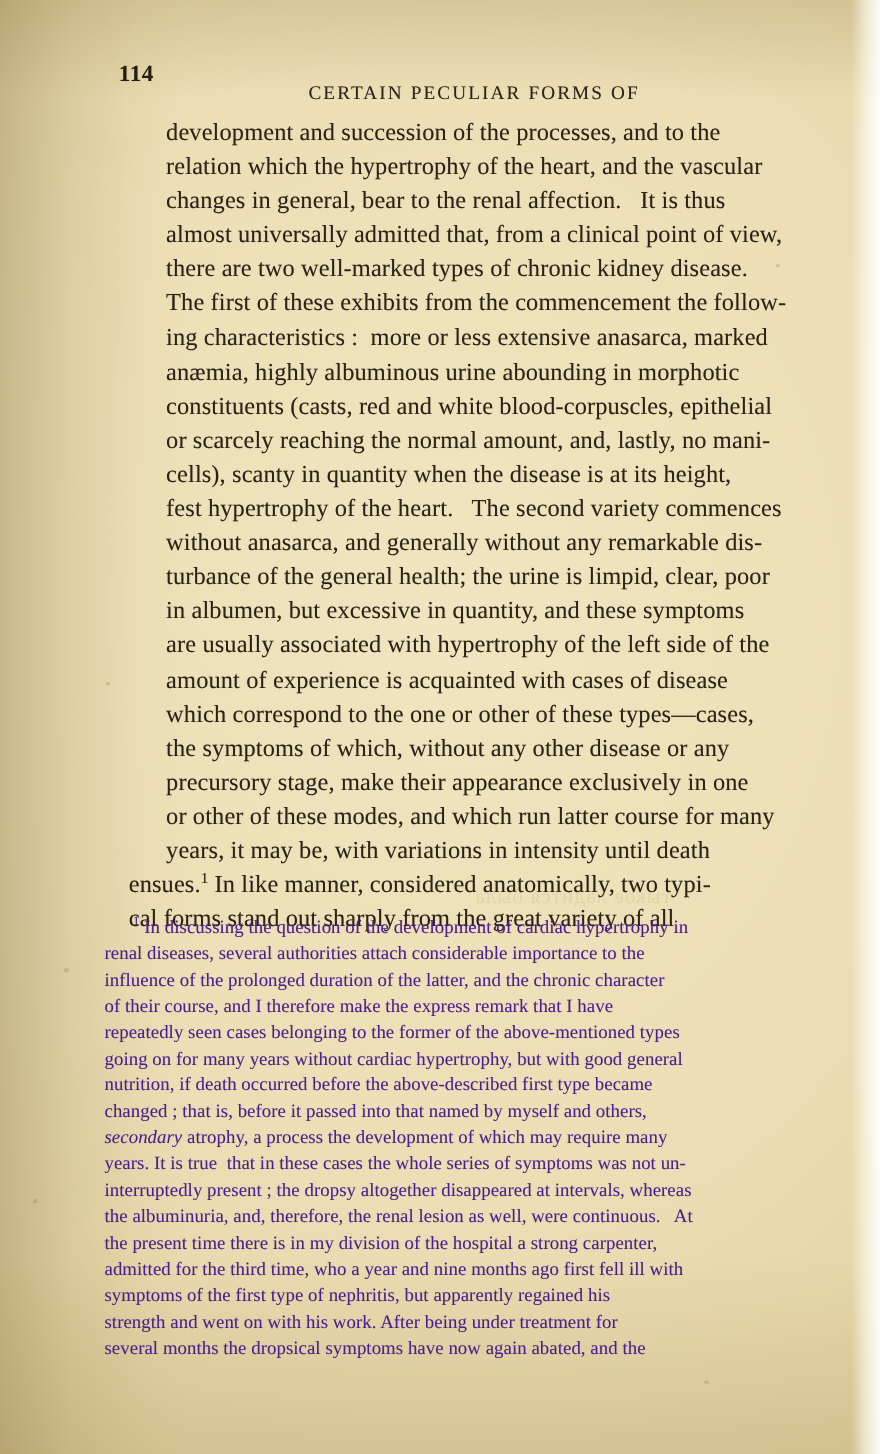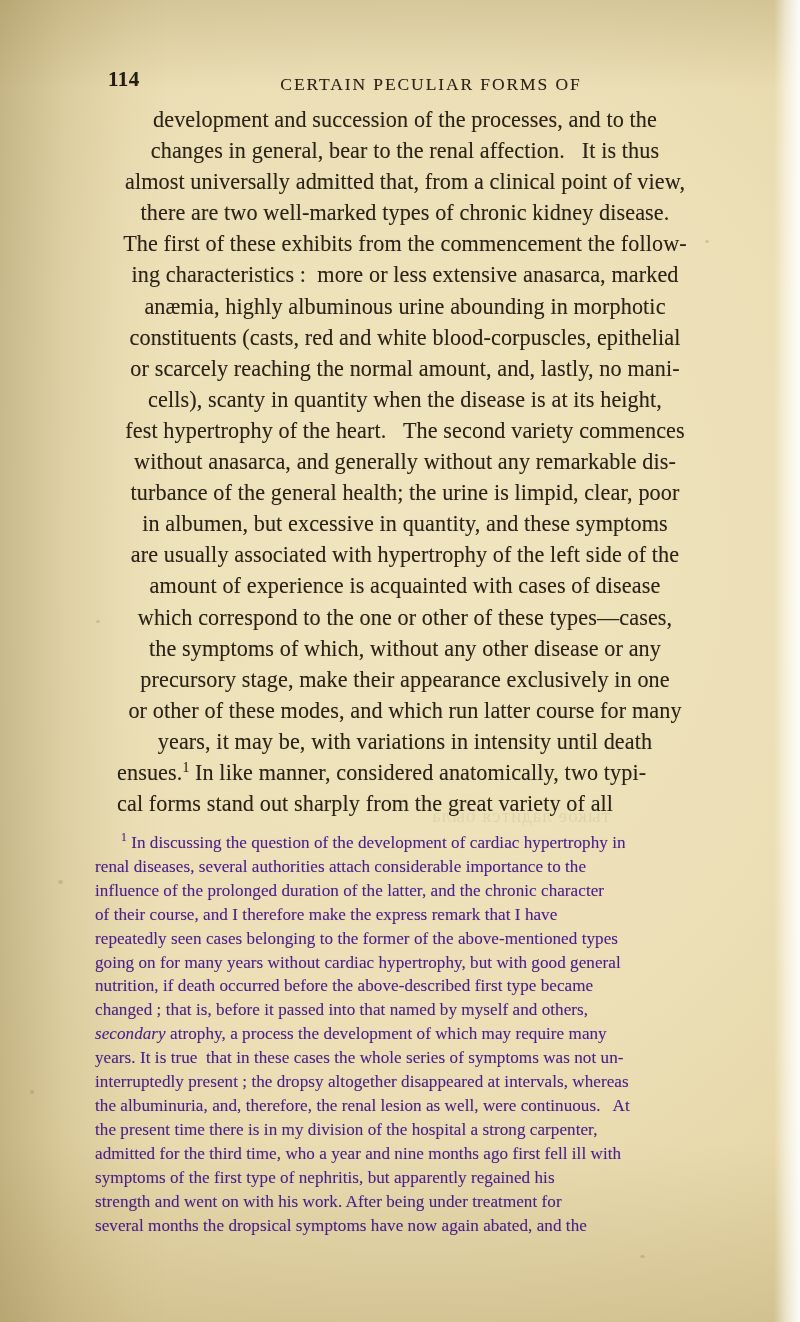--- a/index.html
+++ b/index.html
@@ -86,21 +86,21 @@
   .running-head {
     position: absolute;
     top: 55px;
     left: 108px;
     right: 90px;
     height: 26px;
   }
   .folio {
     position: absolute;
     left: 0;
-    top: 12px;
+    top: 0;
     font-size: 21px;
     font-weight: 700;
     letter-spacing: 0.5px;
     color: #241d14;
   }
   .head-title {
     position: absolute;
     left: 0;
     right: 0;
     top: 19px;
@@ -120,22 +120,23 @@
   }
   .body-line {
     font-size: 22.2px;
     line-height: 31.1px;
     white-space: nowrap;
     color: #2b2318;
     letter-spacing: 0.1px;
   }
   .body-line.justified {
     display: flex;
-    justify-content: center;
+    justify-content: flex-start;
     white-space: normal;
+    margin-left: 34px;
   }
   .body-line.justified > span {
     white-space: pre;
   }
   .sup {
     font-size: 0.62em;
     vertical-align: super;
     line-height: 0;
   }
 
@@ -208,20 +209,23 @@
       <div class="folio">114</div>
       <div class="head-title">CERTAIN PECULIAR FORMS OF</div>
     </div>
 
     <div class="body-block">
 
       <div class="body-line justified">
         <span>development and succession of the processes, and to the</span>
       </div>
       <div class="body-line justified">
+        <span>relation which the hypertrophy of the heart, and the vascular</span>
+      </div>
+      <div class="body-line justified">
         <span>changes in general, bear to the renal affection.   It is thus</span>
       </div>
       <div class="body-line justified">
         <span>almost universally admitted that, from a clinical point of view,</span>
       </div>
       <div class="body-line justified">
         <span>there are two well-marked types of chronic kidney disease.</span>
       </div>
       <div class="body-line justified">
         <span>The first of these exhibits from the commencement the follow-</span>

